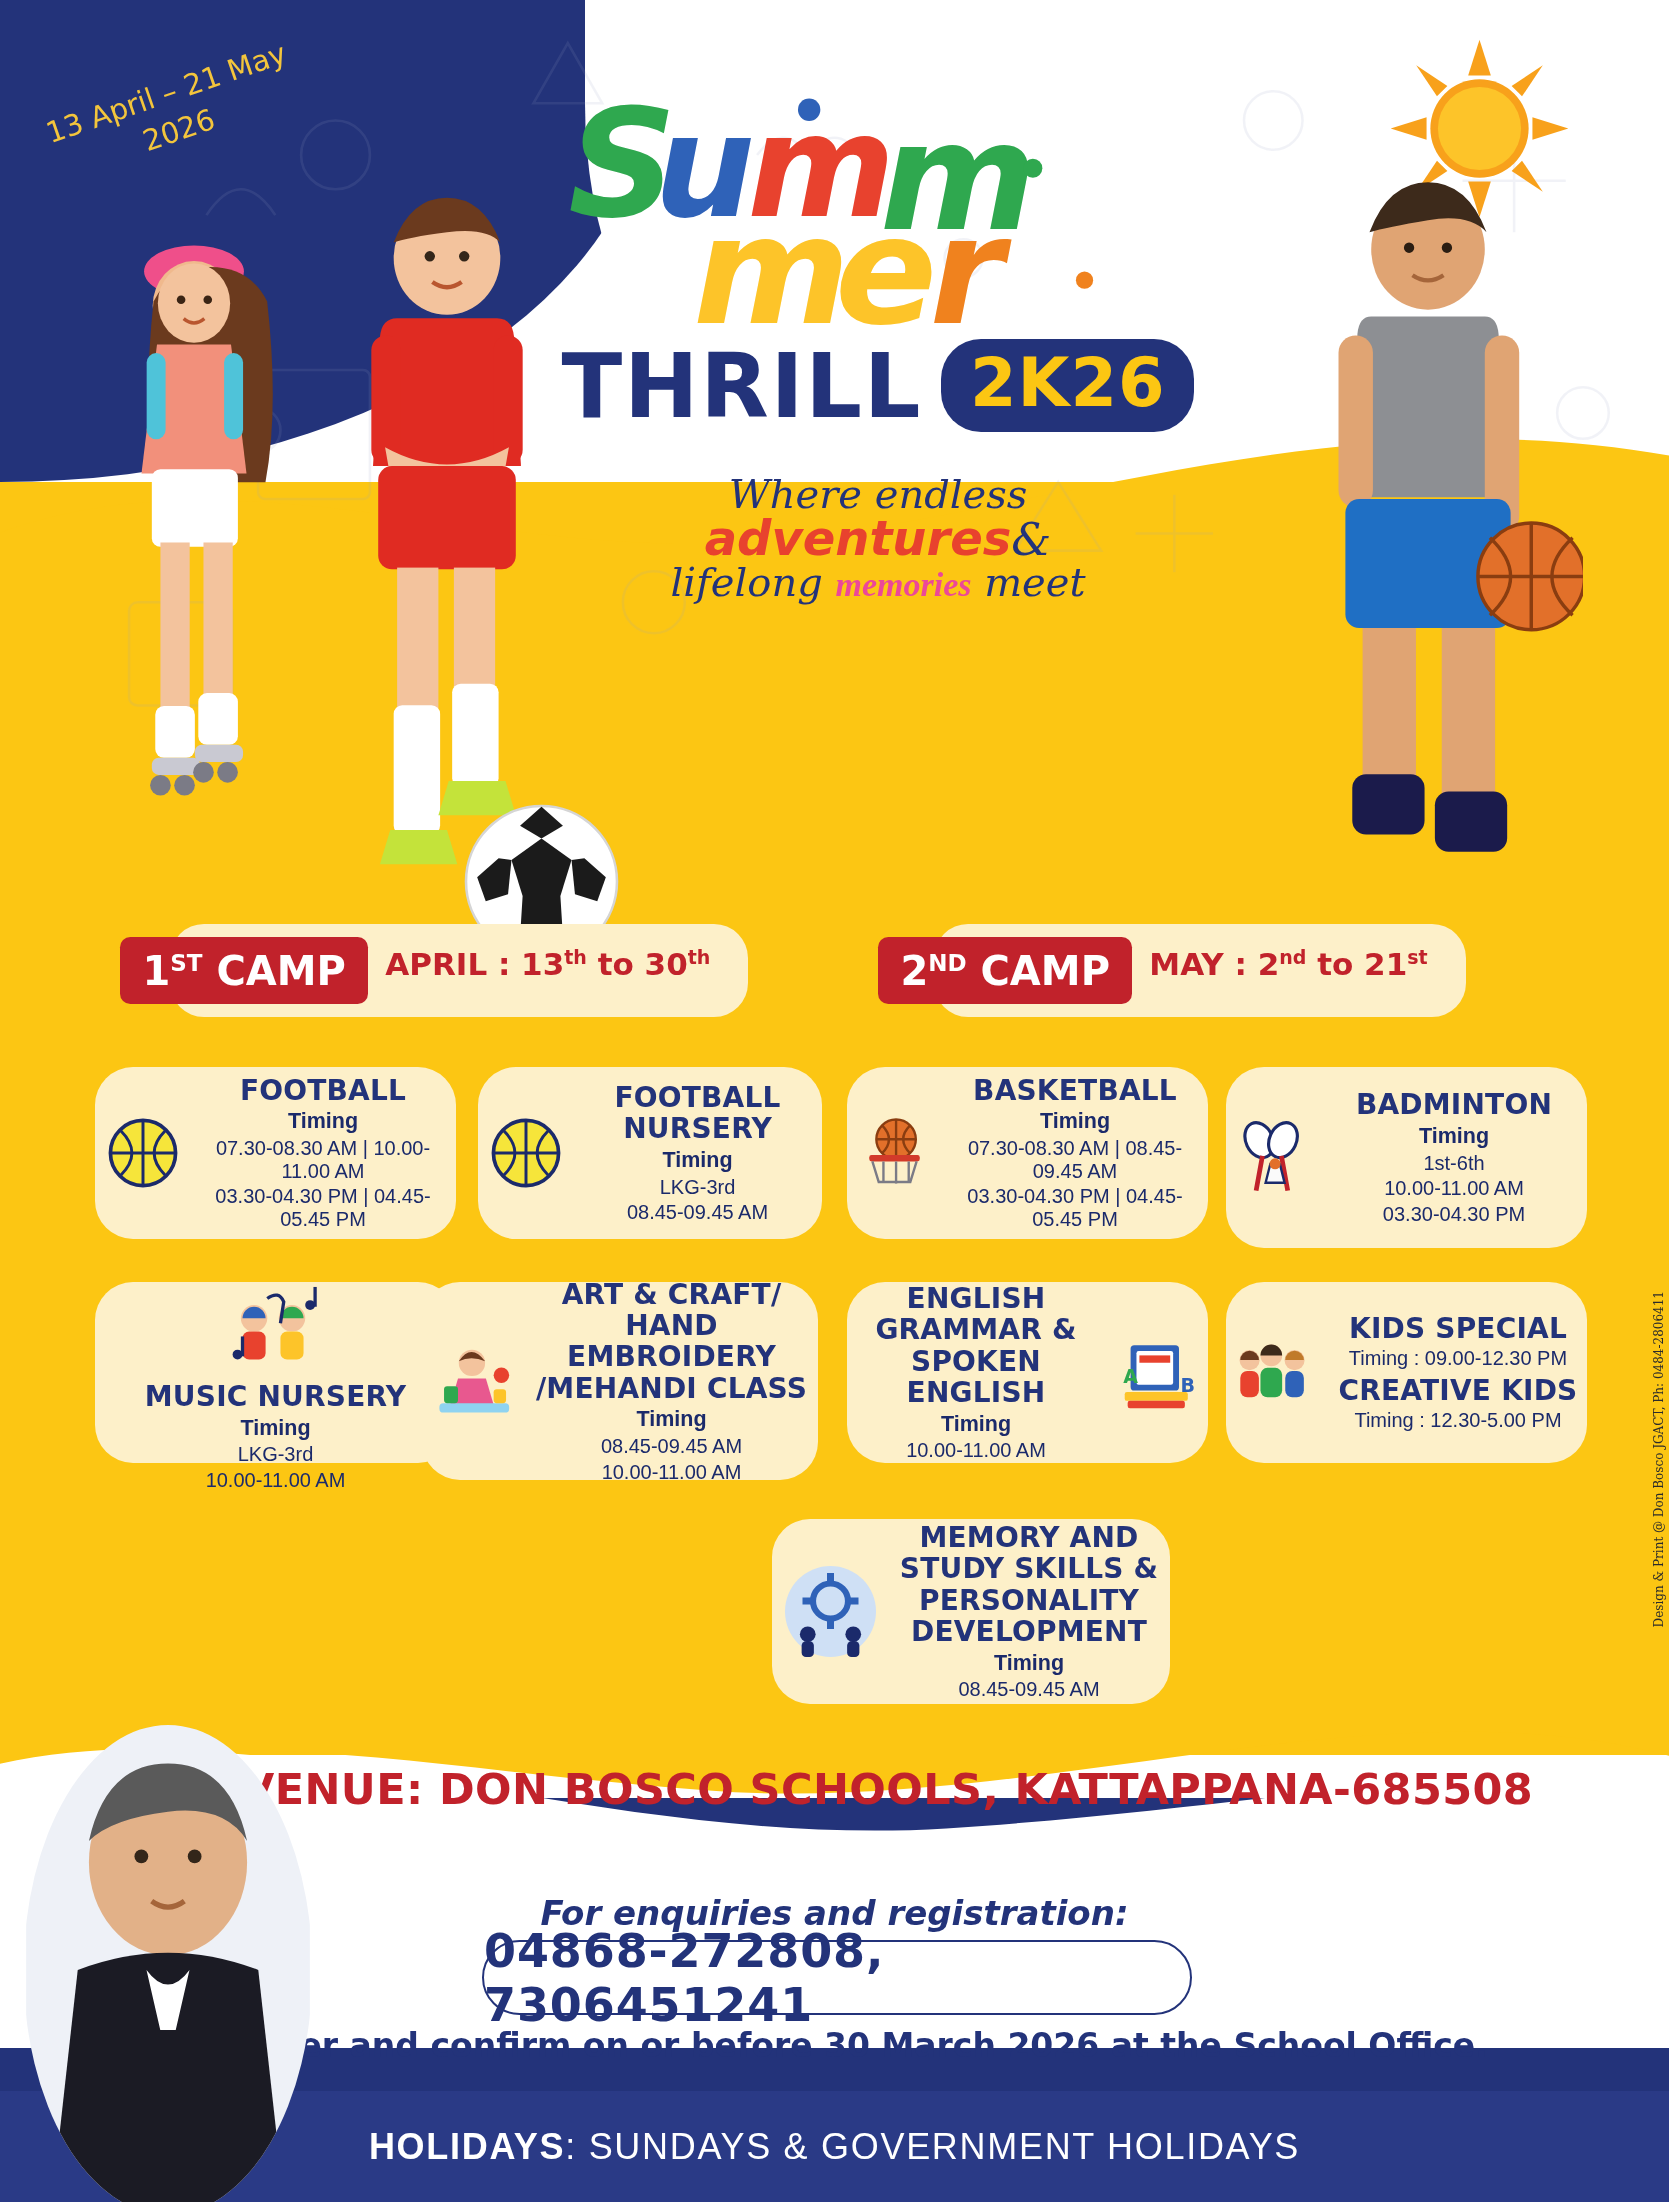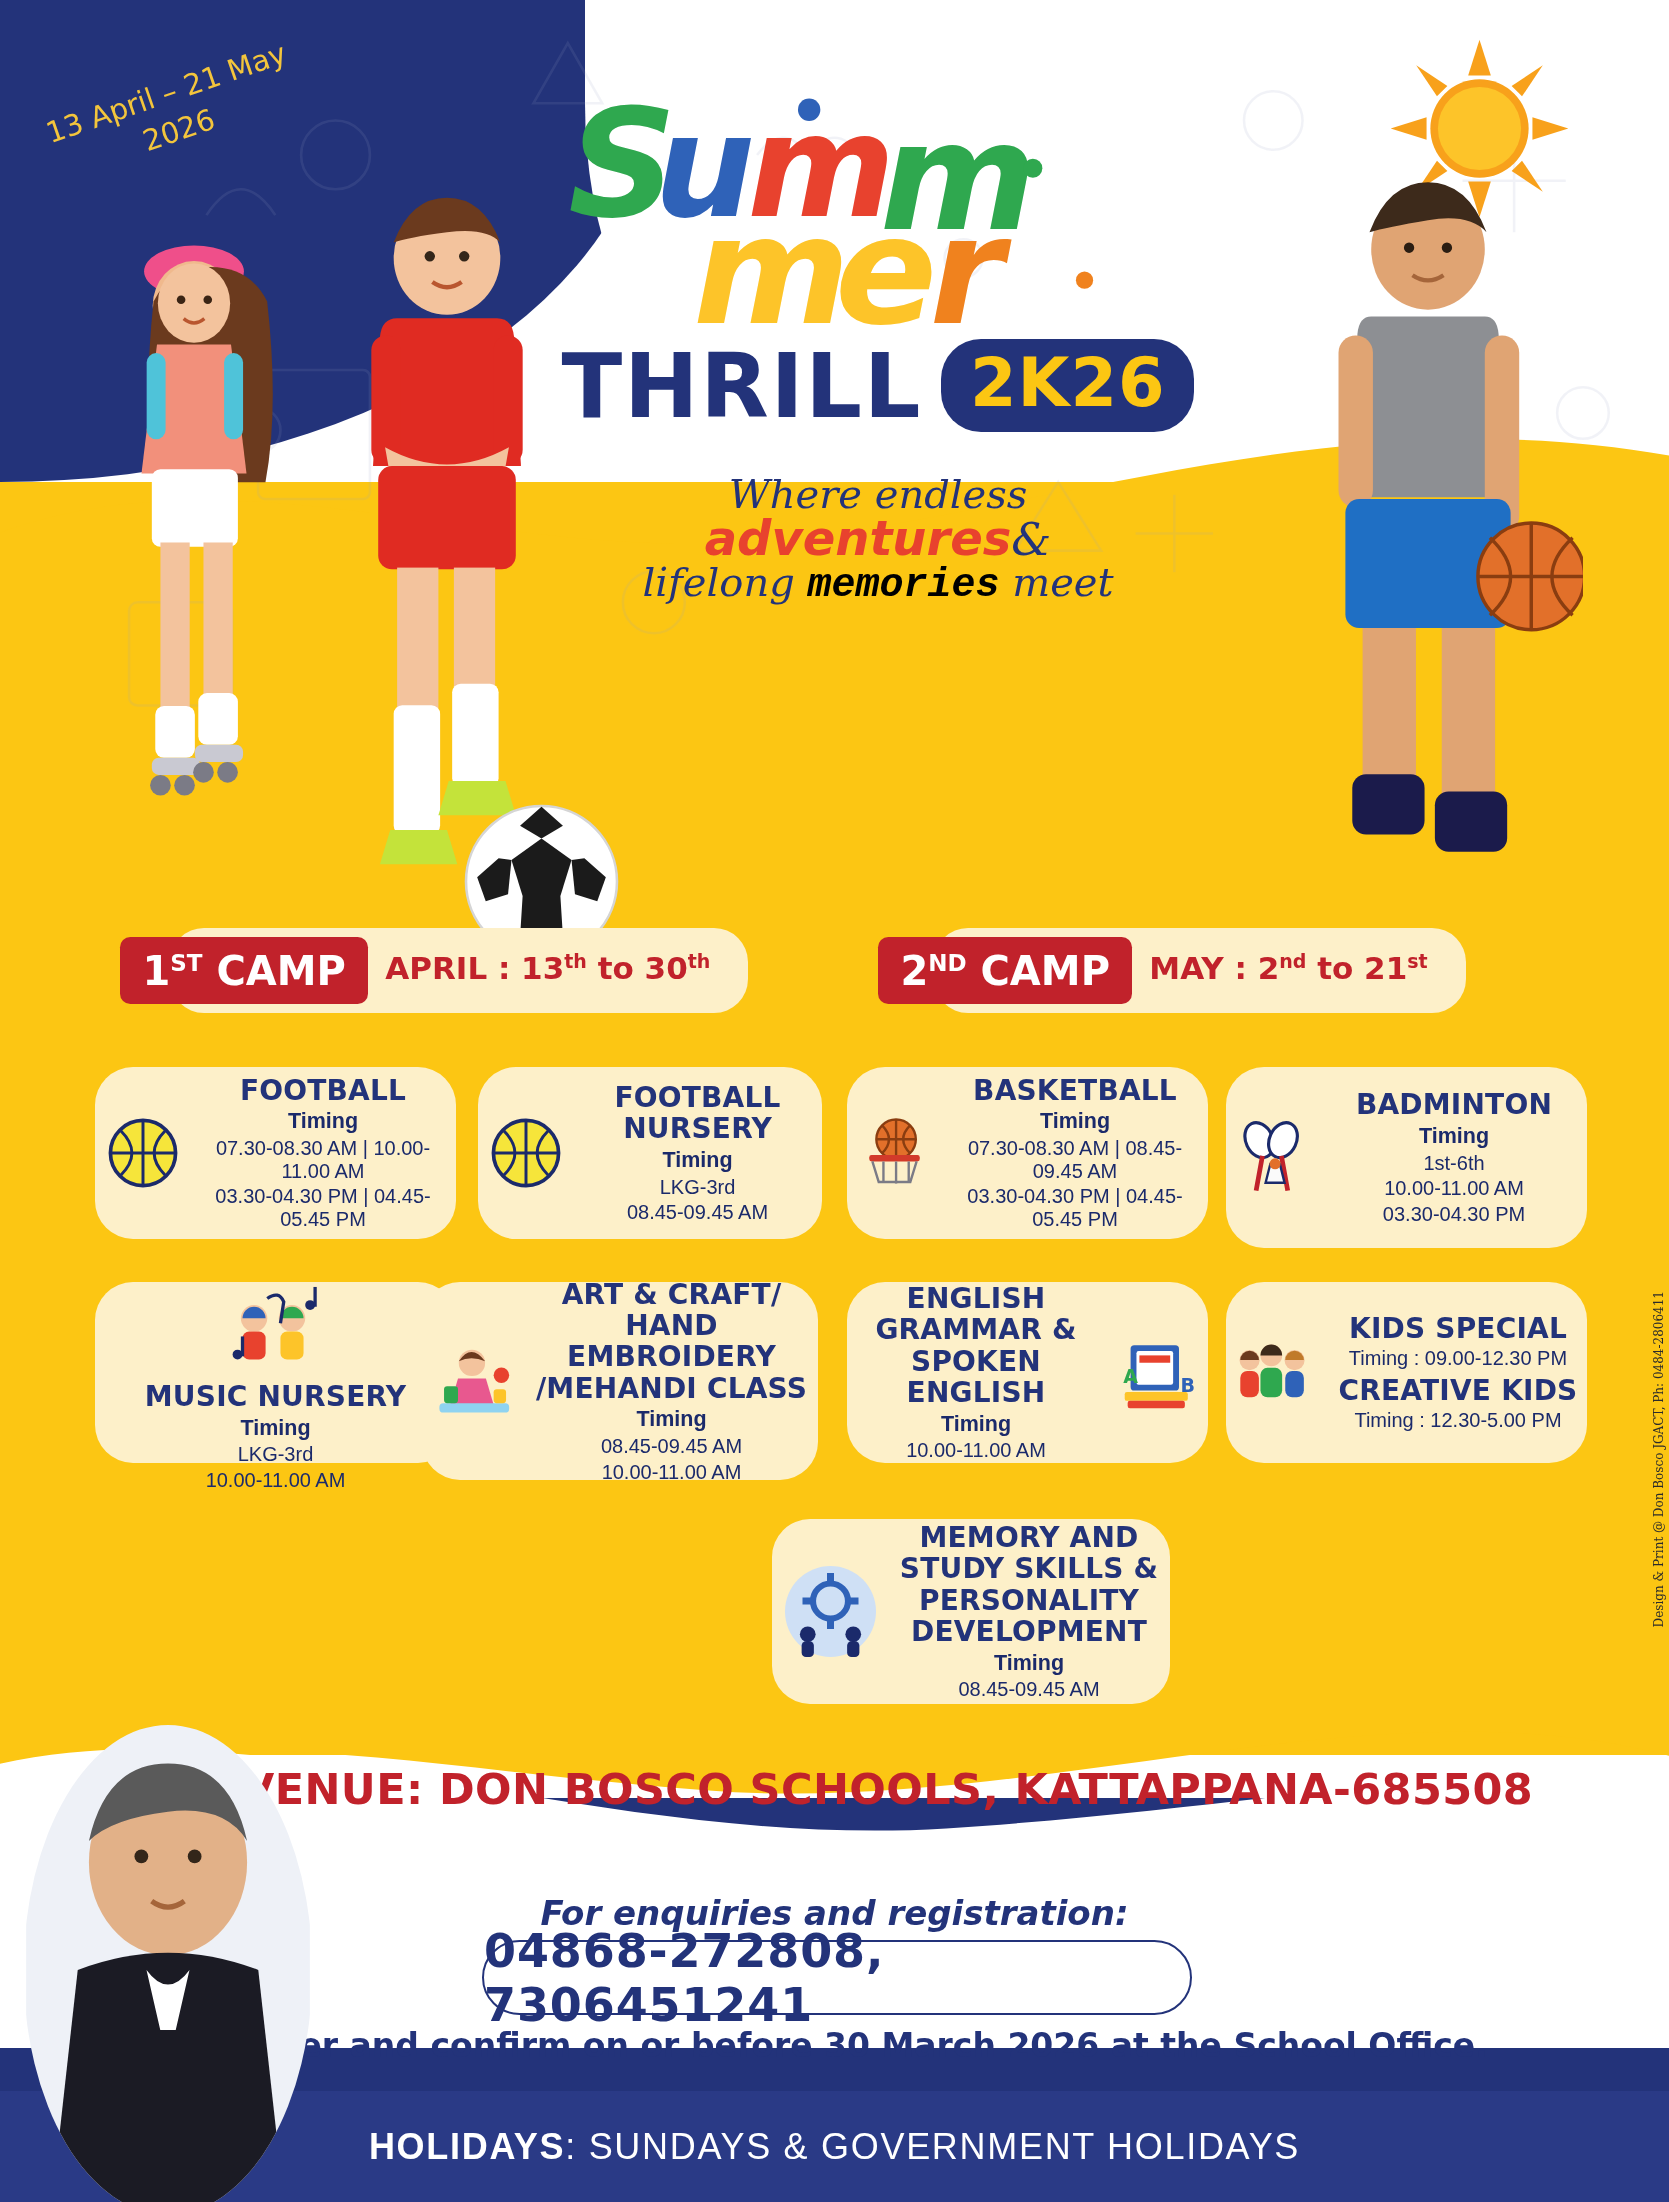--- a/index.html
+++ b/index.html
@@ -80,33 +80,33 @@
     border-radius:40px;padding:5.2px 29px 10.3px;letter-spacing:0.9px;
     font-family:"DejaVu Sans", sans-serif;
   }
   .tagline{margin-top:15.5px;line-height:1.0;}
   .tag1,.tag2{
     font-family:"DejaVu Serif", serif;font-style:italic;color:#23337a;
   }
   .tag1{font-size:40px;margin-top:36px;}
   .tag2{font-size:40px;}
   .tag-red{color:#e8422e;font-weight:bold;font-size:48px;font-family:"DejaVu Sans",sans-serif;font-style:italic;}
-  .tag-org{color:#000000;font-weight:bold;font-size:40px;font-family:Liberation Mono, monospace;font-style:italic;}
+  .tag-org{color:#ec4899;font-weight:bold;font-size:34px;font-family:Liberation Serif, serif;font-style:italic;}
   .tag-amp{font-size:45px;color:#23337a;font-family:"DejaVu Serif",serif;font-style:italic;}
 
   
   .kid{position:absolute;z-index:5;}
 
   
   .camp-head{
     position:absolute;z-index:6;display:flex;align-items:center;height:65px;
   }
   .camp-pill{
     background:#fdf0c9;border-radius:34px;height:81px;display:flex;align-items:center;
-    padding:0 38px 4px 215px;margin-left:-198px;
+    padding:0 38px 12px 215px;margin-left:-198px;
   }
   .camp-badge{
     background:#c1222b;color:#fff;border-radius:10.3px;
     font-family:"DejaVu Sans",sans-serif;font-weight:bold;font-size:40px;
     padding:10.3px 22.4px;position:relative;z-index:2;white-space:nowrap;
   }
   .camp-badge sup{font-size:23px;}
   .camp-date{
     color:#c1222b;font-family:"DejaVu Sans",sans-serif;font-weight:bold;font-size:31px;
     white-space:nowrap;

